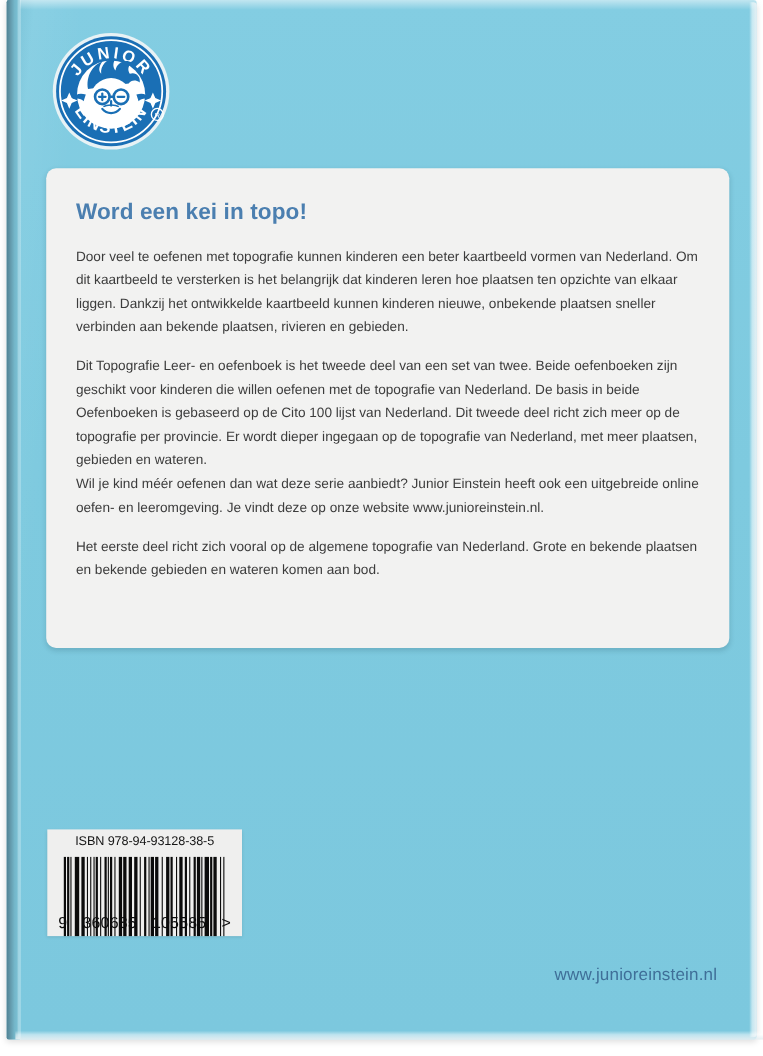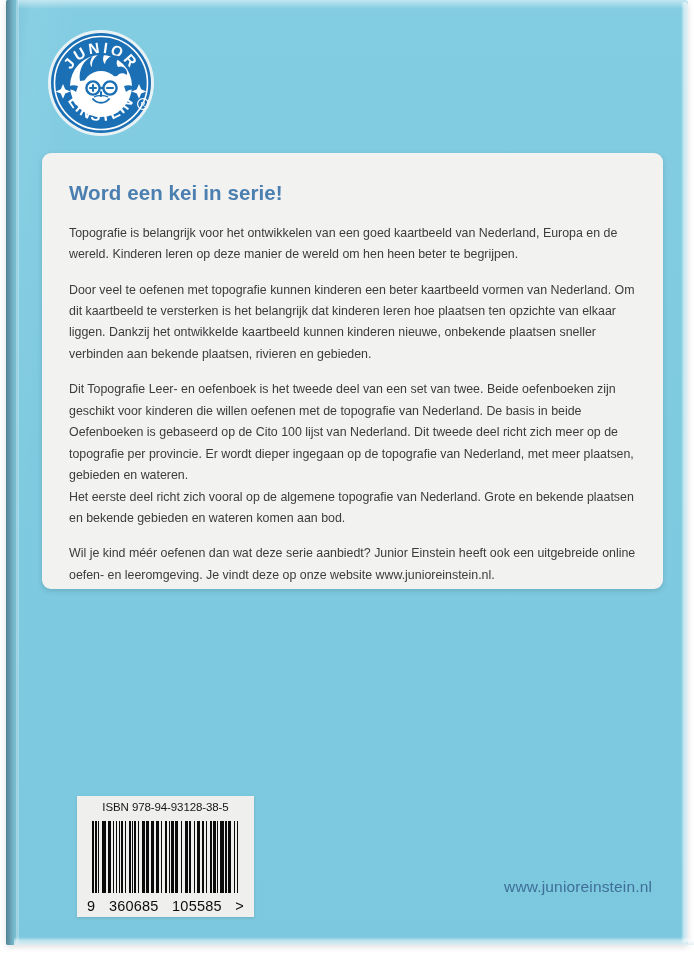--- a/index.html
+++ b/index.html
@@ -139,26 +139,25 @@
     margin: 0 0 14px 0;
     max-width: 568px;
   }
   .para:last-child { margin-bottom: 0; }
   .para-tight { margin-bottom: 0; }
 
   
   .barcode-box {
     position: absolute;
     left: 37px;
-    top: 796px;
+    top: 754px;
     width: 177px;
-    height: 121px;
+    height: 97px;
     background: #efefee;
     box-shadow: 0 1px 3px rgba(0,0,0,0.12);
-    margin-left: 34px;
   }
   .barcode-isbn {
     position: absolute;
     left: 0;
     right: 0;
     top: 5px;
     text-align: center;
     font-family: "Liberation Sans", sans-serif;
     font-size: 11.5px;
     color: #161616;
@@ -267,31 +266,30 @@
         <path d="M50,71 C53,69 61,69 64,71" stroke="#1a6fb5" stroke-width="1.4" fill="none"></path>
 
         <circle cx="99" cy="78" r="5.4" fill="none" stroke="#ffffff" stroke-width="1.2"></circle>
         <text x="99" y="81.4" font-family="Liberation Sans, sans-serif" font-size="6.6" fill="#ffffff" text-anchor="middle">R</text>
       </svg>
     </div>
 
     <div class="panel">
       <div class="panel-inner">
 
-        <h1 class="panel-title">Word een kei in serie!</h1>
-
-        <p class="para">Topografie is belangrijk voor het ontwikkelen van een goed kaartbeeld van Nederland, Europa en de wereld. Kinderen leren op deze manier de wereld om hen heen beter te begrijpen.</p>
+        <h1 class="panel-title">Word een kei in topo!</h1>
+
 
         <p class="para">Door veel te oefenen met topografie kunnen kinderen een beter kaartbeeld vormen van Nederland. Om dit kaartbeeld te versterken is het belangrijk dat kinderen leren hoe plaatsen ten opzichte van elkaar liggen. Dankzij het ontwikkelde kaartbeeld kunnen kinderen nieuwe, onbekende plaatsen sneller verbinden aan bekende plaatsen, rivieren en gebieden.</p>
 
         <p class="para para-tight">Dit Topografie Leer- en oefenboek is het tweede deel van een set van twee. Beide oefenboeken zijn geschikt voor kinderen die willen oefenen met de topografie van Nederland. De basis in beide Oefenboeken is gebaseerd op de Cito 100 lijst van Nederland. Dit tweede deel richt zich meer op de topografie per provincie. Er wordt dieper ingegaan op de topografie van Nederland, met meer plaatsen, gebieden en wateren.</p>
 
+        <p class="para">Wil je kind méér oefenen dan wat deze serie aanbiedt? Junior Einstein heeft ook een uitgebreide online oefen- en leeromgeving. Je vindt deze op onze website www.junioreinstein.nl.</p>
+
         <p class="para">Het eerste deel richt zich vooral op de algemene topografie van Nederland. Grote en bekende plaatsen en bekende gebieden en wateren komen aan bod.</p>
-
-        <p class="para">Wil je kind méér oefenen dan wat deze serie aanbiedt? Junior Einstein heeft ook een uitgebreide online oefen- en leeromgeving. Je vindt deze op onze website www.junioreinstein.nl.</p>
 
       </div>
     </div>
 
     <div class="barcode-box">
       <div class="barcode-isbn">ISBN 978-94-93128-38-5</div>
       <div class="barcode-bars" id="barcode-bars">
           <span style="width: 1.6px; background: rgb(11, 11, 11);"></span>
           <span style="width: 1.6px; background: transparent;"></span>
           <span style="width: 1.6px; background: rgb(11, 11, 11);"></span>

